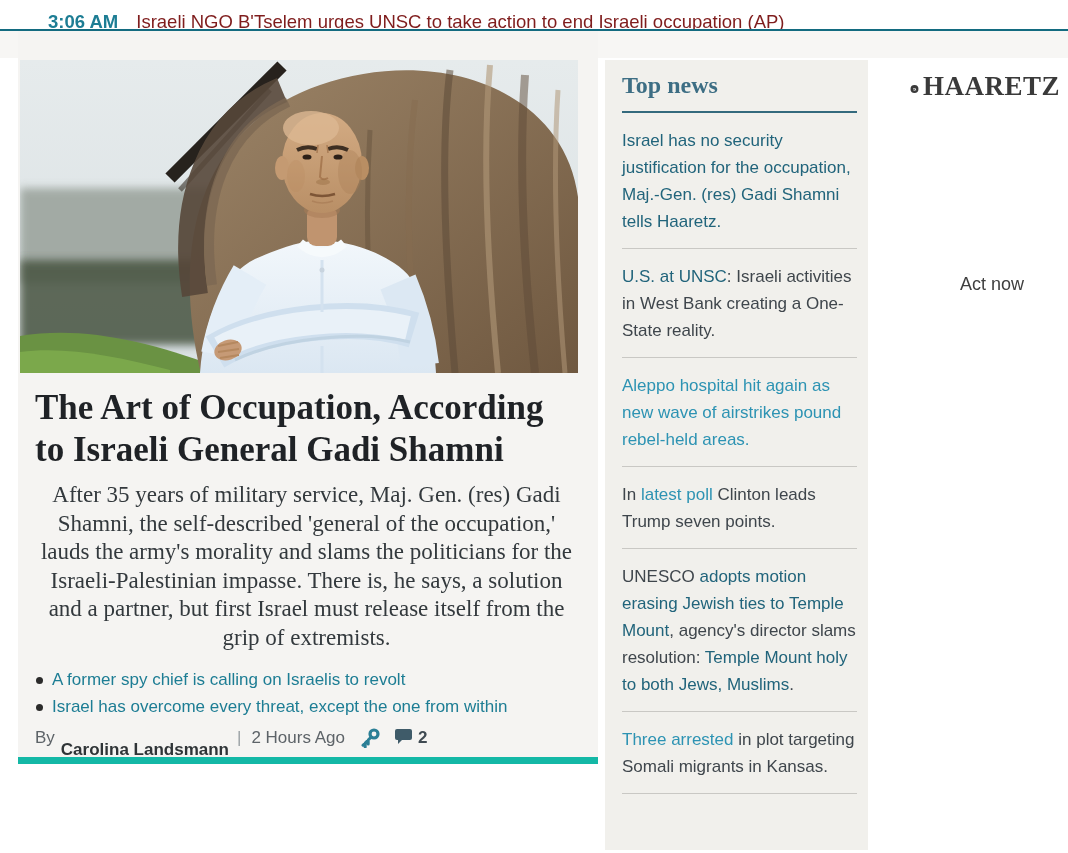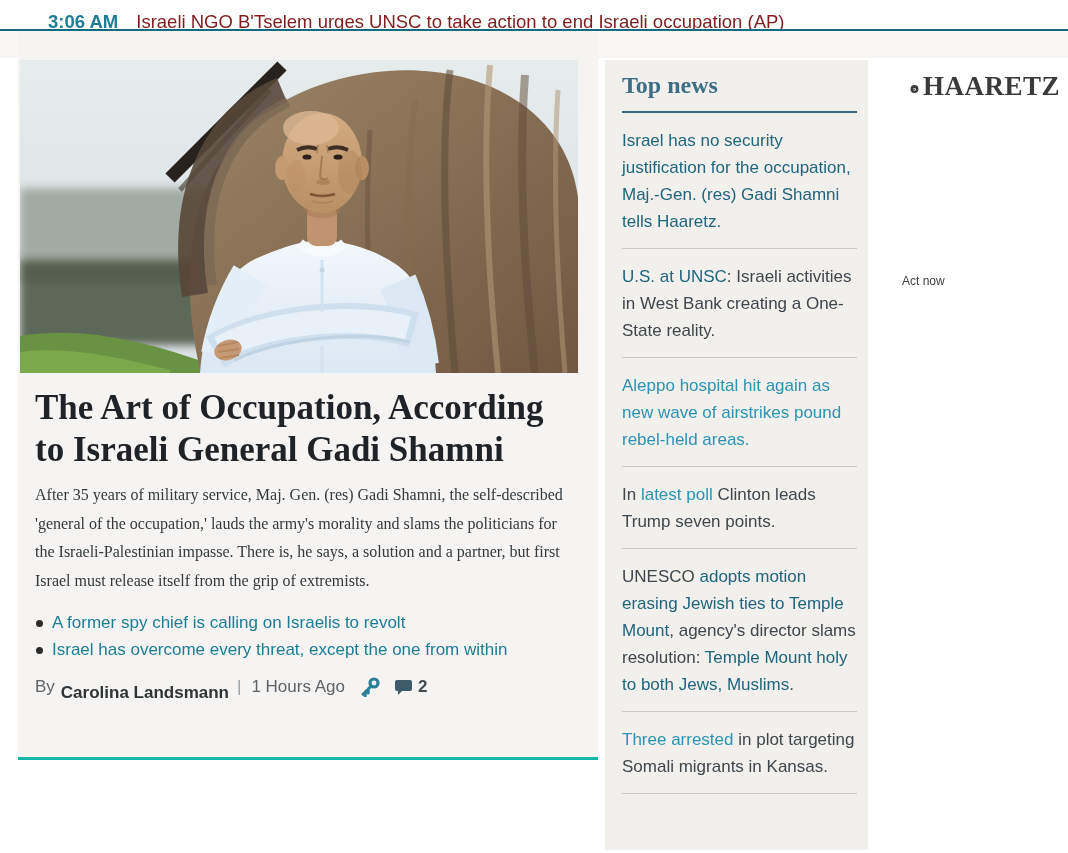--- a/index.html
+++ b/index.html
@@ -21,32 +21,32 @@
   
   .ticker{left:0;top:0;width:1068px;height:31px;background:#ffffff;overflow:hidden;cursor:pointer;}
   .ticker-inner{position:absolute;left:48px;top:9px;white-space:nowrap;font-size:18.5px;line-height:26px;}
   .ticker-time{color:var(--link-teal);font-weight:bold;margin-right:18px;}
   .ticker-headline{color:#7f1d1d;}
   .ticker-rule{left:0;top:29px;width:1068px;height:2px;background:var(--accent-teal);z-index:5;}
   .band{left:0;top:31px;width:1068px;height:27px;background:#f7f6f4;}
 
   
   .article-panel{left:18px;top:31px;width:580px;height:726px;background:var(--panel-bg);
-    border-bottom:3px solid #14b8a6;}
+    border-bottom:7px solid #14b8a6;}
   .photo{left:2px;top:29px;width:558px;height:313px;display:block;cursor:pointer;}
   .article-body{position:absolute;left:17px;top:356px;width:543px;}
   .headline{font-family:"Liberation Serif","DejaVu Serif",serif;font-weight:bold;
     font-size:35px;line-height:42px;color:var(--headline-color);margin:0 0 10px 0;cursor:pointer;}
-  .standfirst{font-family:"Liberation Serif","DejaVu Serif",serif;font-size:16px;line-height:28.5px;
-    color:#33393d;margin:0 0 14px 0;}
+  .standfirst{font-family:"Liberation Serif","DejaVu Serif",serif;font-size:23px;line-height:28.5px;
+    color:#33393d;margin:0 0 14px 0;text-align:center;}
   .related{list-style:none;margin:0 0 8px 0;padding:0;font-size:17px;line-height:27px;}
   .related li{position:relative;padding-left:17px;}
   .related li::before{content:"";position:absolute;left:1px;top:11px;width:7px;height:7px;border-radius:50%;background:#2b2b2b;}
   .related a{color:var(--link-teal);text-decoration:none;cursor:pointer;}
-  .byline{display:flex;align-items:center;font-size:17px;color:#5d6368;margin-top:6px;}
+  .byline{display:flex;font-size:17px;color:#5d6368;margin-top:6px;}
   .byline .author{color:#2f3437;font-weight:bold;margin:12px 8px 0 6px;cursor:pointer;}
   .byline .divider{color:#9aa0a4;margin-right:10px;}
   .byline .time{color:#5d6368;}
   .icon-key{margin-left:14px;}
   .icon-bubble{margin-left:14px;cursor:pointer;}
   .comment-count{color:#3f4a52;font-weight:bold;margin-left:5px;font-size:17px;cursor:pointer;}
 
   
   .tn-panel{left:605px;top:60px;width:263px;height:790px;background:var(--tn-bg);overflow:hidden;box-sizing:border-box;
     padding:12px 11px 0 17px;}
@@ -55,21 +55,21 @@
   .tn-rule{height:2px;background:#346a7d;margin-top:12px;border:none;}
   .tn-item{font-size:17px;line-height:27px;margin:14px 0 13px 0;color:var(--text-dark);}
   .tn-item .lnk-dark{color:var(--link-dark);cursor:pointer;}
   .tn-item .lnk-bright{color:var(--link-bright);cursor:pointer;}
   .tn-sep{height:1px;background:var(--sep-color);border:none;margin:0;}
 
   
   .brand{left:910px;top:66px;width:150px;height:36px;display:flex;align-items:flex-end;cursor:pointer;}
   .brand-text{font-family:"Liberation Serif","DejaVu Serif",serif;font-weight:bold;font-size:27px;
     letter-spacing:0.5px;color:var(--brand-color);margin-left:4px;}
-  .act-now{left:902px;top:274px;font-size:12px;color:#3f3f3f;cursor:pointer;text-align:right;}
+  .act-now{left:960px;top:274px;font-size:18px;color:#3f3f3f;cursor:pointer;text-align:right;}
 </style>
 </head>
 <body>
 
 <div class="abs ticker">
   <div class="ticker-inner">
     <span class="ticker-time">3:06 AM</span><span class="ticker-headline">Israeli NGO B'Tselem urges UNSC to take action to end Israeli occupation (AP)</span>
   </div>
 </div>
 <div class="abs ticker-rule"></div>
@@ -150,21 +150,21 @@
     <h1 class="headline">The Art of Occupation, According to Israeli General Gadi Shamni</h1>
     <p class="standfirst">After 35 years of military service, Maj. Gen. (res) Gadi Shamni, the self-described 'general of the occupation,' lauds the army's morality and slams the politicians for the Israeli-Palestinian impasse. There is, he says, a solution and a partner, but first Israel must release itself from the grip of extremists.</p>
     <ul class="related">
       <li><a>A former spy chief is calling on Israelis to revolt</a></li>
       <li><a>Israel has overcome every threat, except the one from within</a></li>
     </ul>
     <div class="byline">
       <span>By</span>
       <span class="author">Carolina Landsmann</span>
       <span class="divider">|</span>
-      <span class="time">1 Hours Ago</span>
+      <span class="time">2 Hours Ago</span>
       <svg class="icon-key" width="22" height="20" viewBox="0 0 22 20">
         <circle cx="15" cy="6" r="4" fill="none" stroke="#2b7f96" stroke-width="3.2"></circle>
         <path d="M12.2,9 L4,17.2 M6.2,15 L6.2,19 M9.2,12 L9.2,16" stroke="#2b7f96" stroke-width="3" stroke-linecap="round" fill="none"></path>
       </svg>
       <svg class="icon-bubble" width="18" height="17" viewBox="0 0 18 17">
         <rect x="0" y="1" width="17" height="11" rx="2" fill="#3f5b69"></rect>
         <path d="M3,11 L8,11 L3,16 Z" fill="#3f5b69"></path>
       </svg>
       <span class="comment-count">2</span>
     </div>

